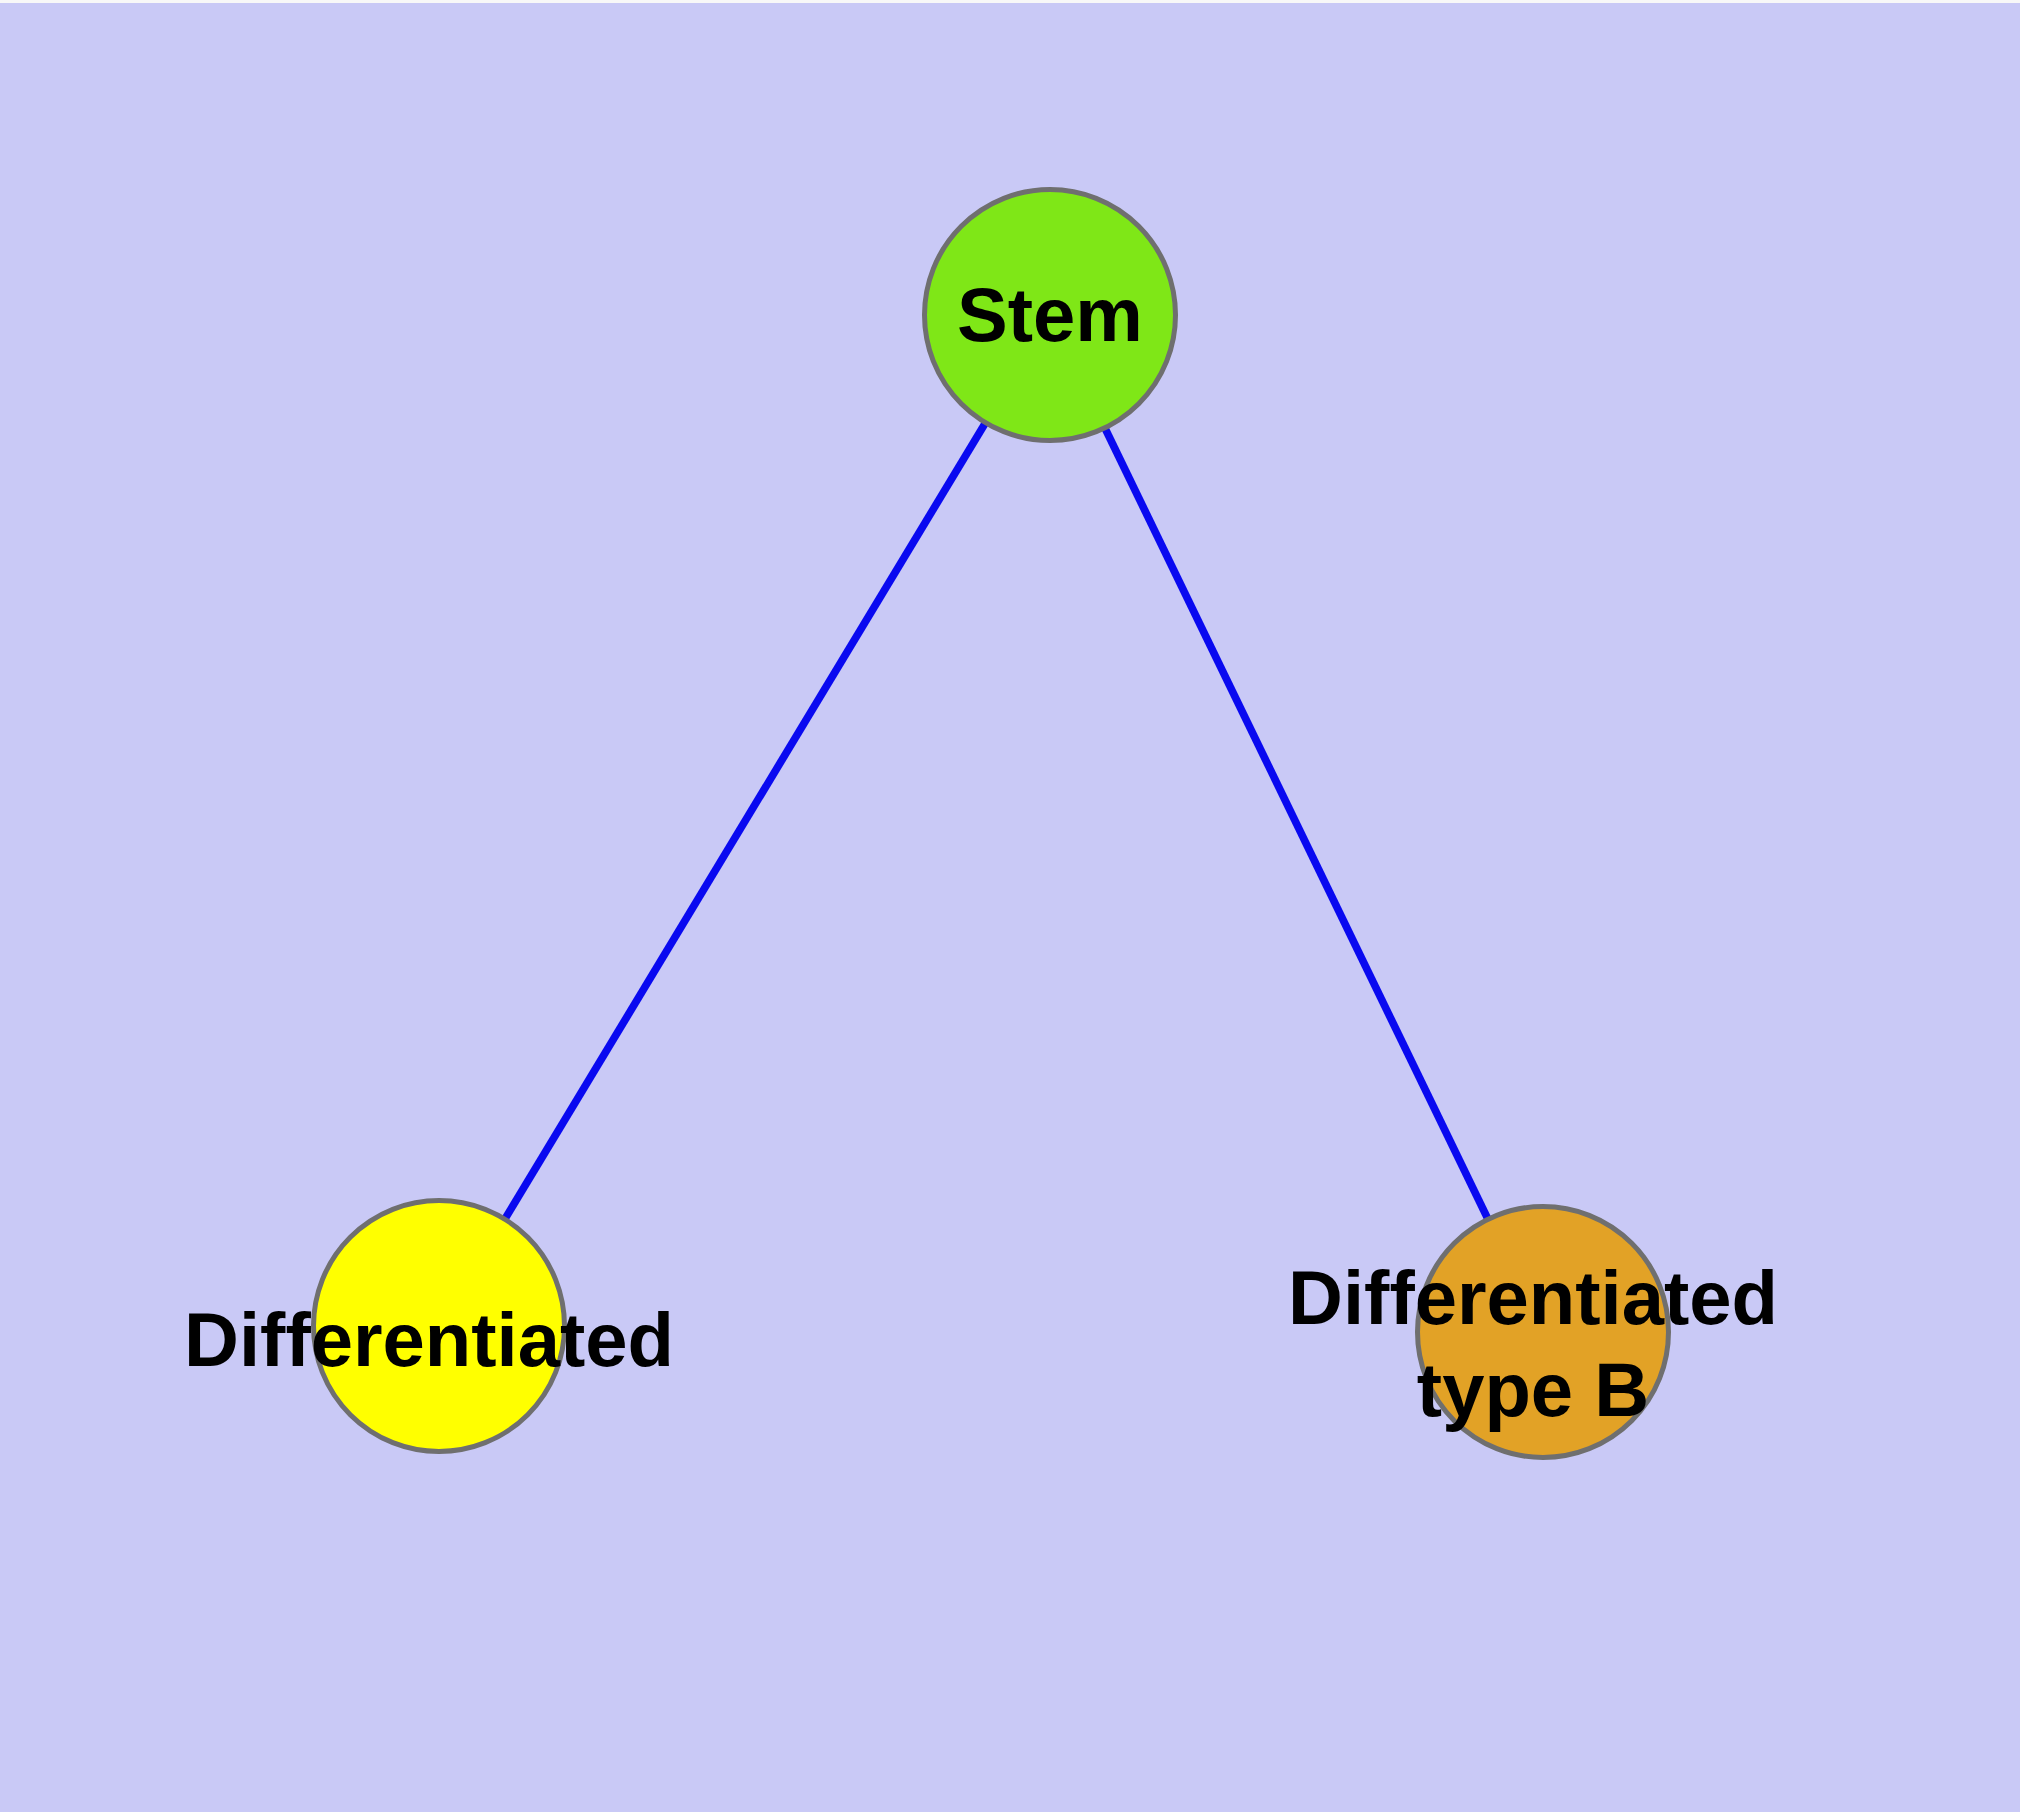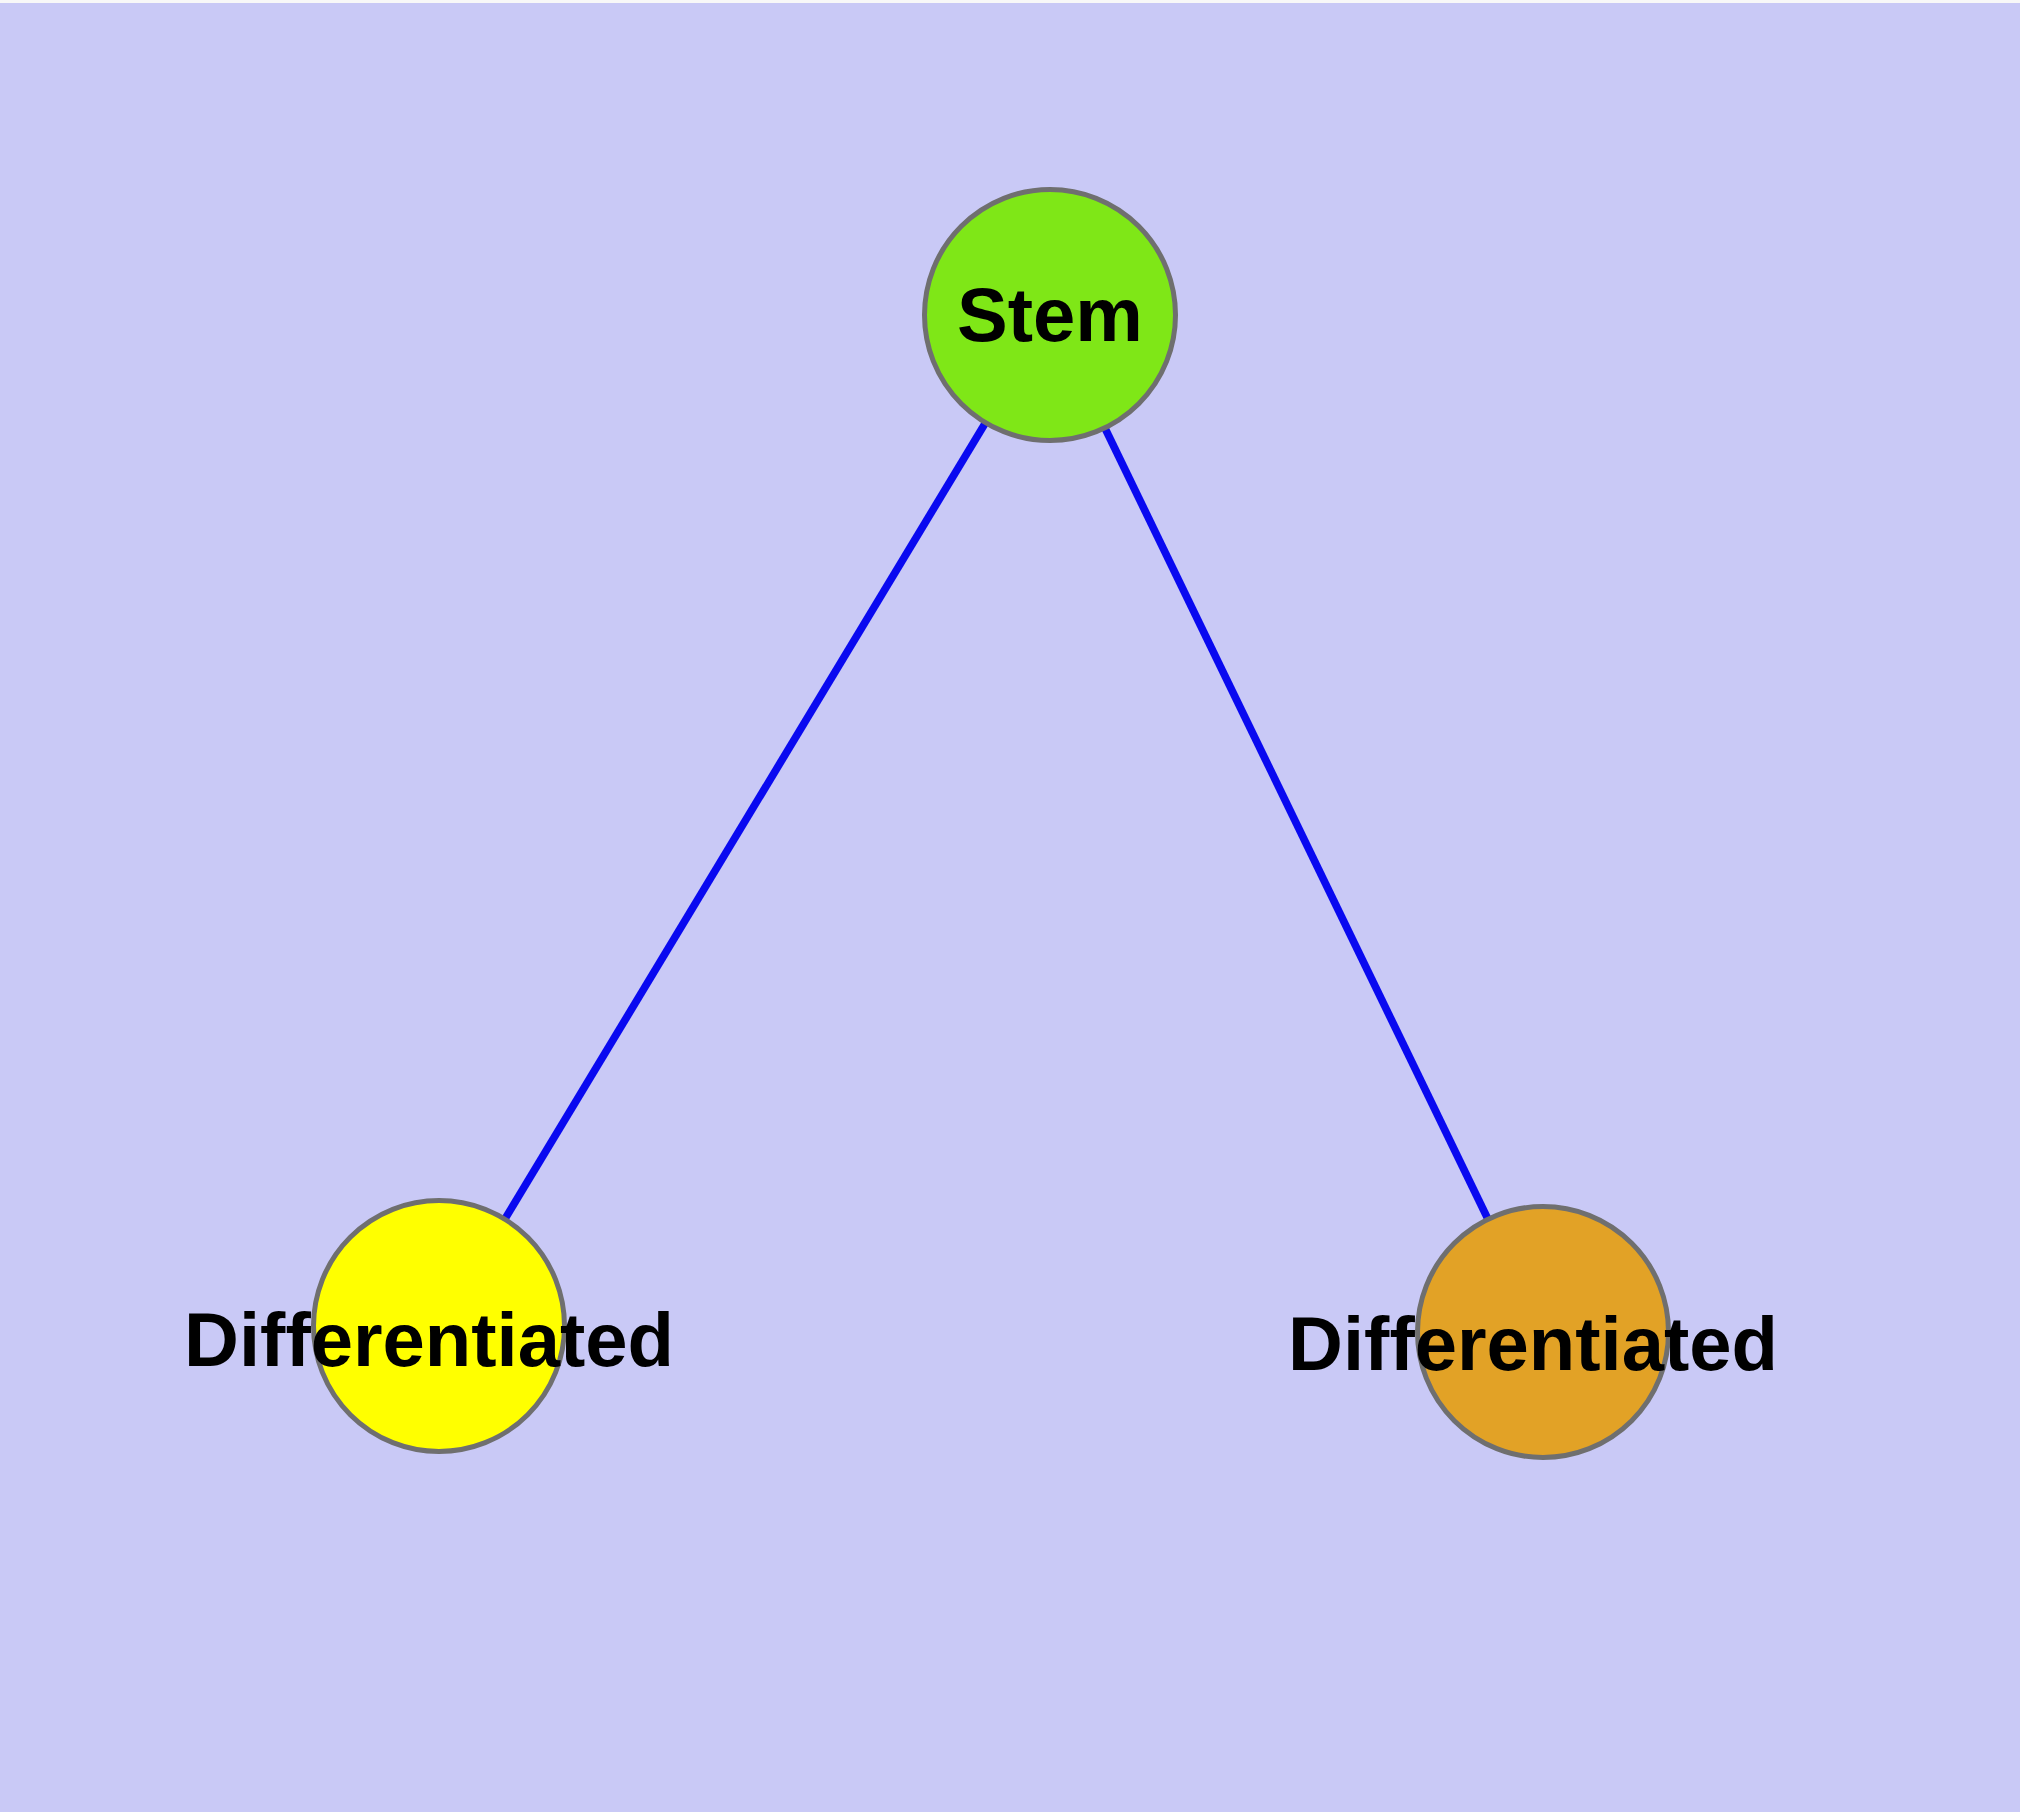--- a/index.html
+++ b/index.html
@@ -63,16 +63,17 @@
   <div class="node-label" style="left: 1050px; top: 315px; color: rgb(0, 0, 0);">
     <span>Stem</span>
   </div>
 
   <div class="node-label" style="left: 429px; top: 1340px; color: rgb(0, 0, 0);">
     <span>Differentiated</span>
   </div>
 
   <div class="node-label" style="left: 1533px; top: 1344px; color: rgb(0, 0, 0);">
     <span>Differentiated</span>
+    <span>type B</span>
   </div>
 
 </div>
 
 
 </body></html>

